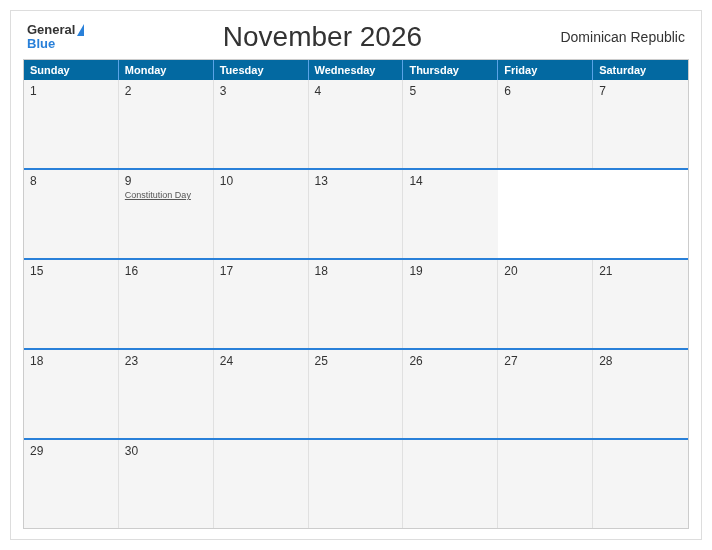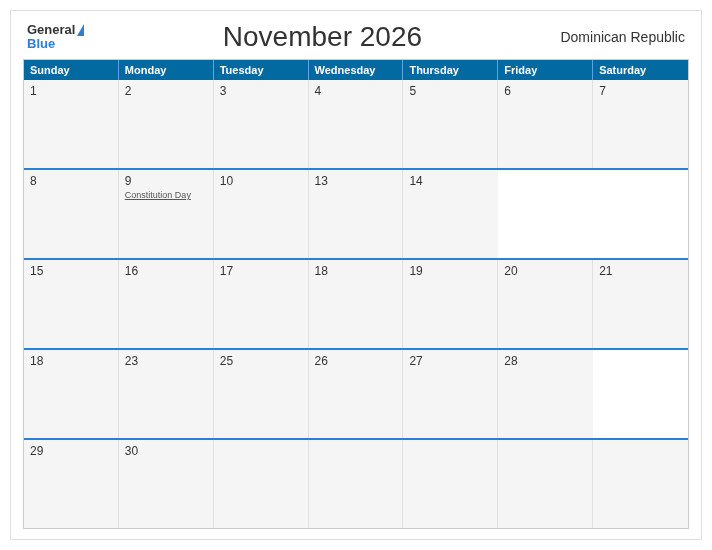--- a/index.html
+++ b/index.html
@@ -226,20 +226,23 @@
           </div>
         </div>
         <div class="week-row">
           <div class="day-cell">
             <span class="day-num">18</span>
           </div>
           <div class="day-cell">
             <span class="day-num">23</span>
           </div>
           <div class="day-cell">
+            <span class="day-num">24</span>
+          </div>
+          <div class="day-cell">
             <span class="day-num">25</span>
           </div>
           <div class="day-cell">
             <span class="day-num">26</span>
           </div>
           <div class="day-cell">
             <span class="day-num">27</span>
           </div>
           <div class="day-cell">
             <span class="day-num">28</span>

